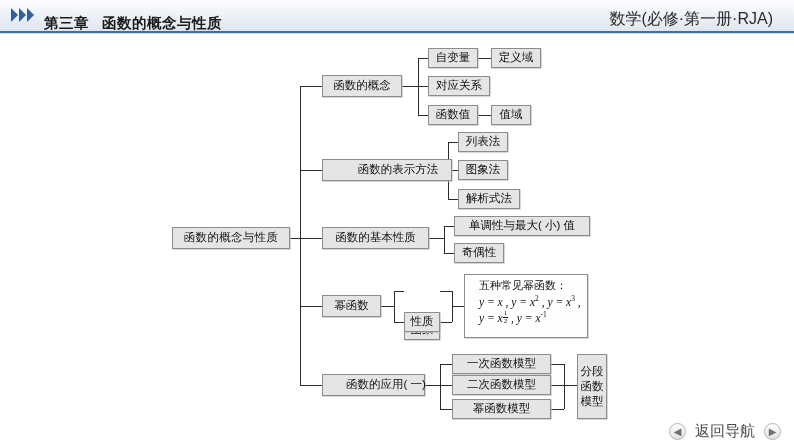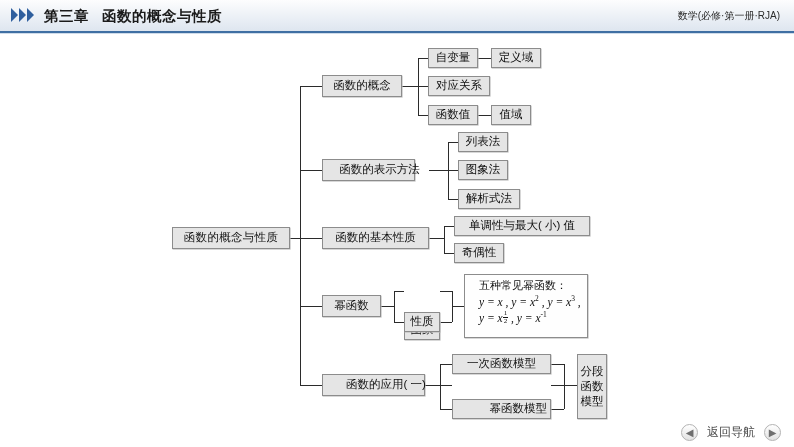--- a/index.html
+++ b/index.html
@@ -42,32 +42,32 @@
     gap: 1px;
   }
   .chev {
     width: 0; height: 0;
     border-top: 7px solid transparent;
     border-bottom: 7px solid transparent;
     border-left: 7px solid #2f5f9e;
   }
   .header-title {
     position: absolute;
-    left: 44px; top: 7px;
+    left: 44px; top: 14px;
     font-size: 14.5px;
     font-weight: bold;
     color: #1b1b1b;
     letter-spacing: 0.5px;
     white-space: nowrap;
   }
   .header-chapter { margin-right: 13px; }
   .header-right {
     position: absolute;
-    right: 14px; top: 9px;
-    font-size: 10px;
+    right: 21px; top: 9px;
+    font-size: 16px;
     color: #2b2b2b;
     white-space: nowrap;
   }
 
   
   .canvas {
     position: absolute;
     left: 0; top: 34px;
     width: 794px; height: 380px;
   }
@@ -144,21 +144,21 @@
     width: 17px; height: 17px;
     border-radius: 50%;
     border: 1px solid #b3b3b3;
     background: linear-gradient(to bottom, #ffffff, #e2e2e2);
     display: flex; align-items: center; justify-content: center;
     color: #6f6f6f;
     font-size: 10px;
     line-height: 1;
   }
   .nav-label {
-    font-size: 12px;
+    font-size: 15px;
     color: #4a4a4a;
     white-space: nowrap;
   }
 </style>
 </head>
 <body>
 
 <div id="page">
 
   <div class="header">
@@ -251,21 +251,21 @@
     <div class="nbox" style="left:428px; top:42px; width:62px; height:20px;">
       <span>对应关系</span>
     </div>
     <div class="nbox" style="left:428px; top:71px; width:50px; height:20px;">
       <span>函数值</span>
     </div>
     <div class="nbox" style="left:491px; top:71px; width:40px; height:20px;">
       <span>值域</span>
     </div>
 
-    <div class="nbox" style="left:322px; top:125px; width:93px; height:22px;padding-left:25px;">
+    <div class="nbox" style="left:322px; top:125px; width:130px; height:22px;padding-left:25px;">
       <span>函数的表示方法</span>
     </div>
     <div class="nbox" style="left:458px; top:98px; width:50px; height:20px;">
       <span>列表法</span>
     </div>
     <div class="nbox" style="left:458px; top:126px; width:50px; height:20px;">
       <span>图象法</span>
     </div>
     <div class="nbox" style="left:458px; top:155px; width:62px; height:20px;">
       <span>解析式法</span>
@@ -303,21 +303,24 @@
         <span>y = x</span><sup>-1</sup>
       </div>
     </div>
 
     <div class="nbox" style="left:322px; top:340px; width:103px; height:22px;padding-left:28px;">
       <span>函数的应用( 一)</span>
     </div>
     <div class="nbox" style="left:452px; top:320px; width:99px; height:20px;">
       <span>一次函数模型</span>
     </div>
-    <div class="nbox" style="left:452px; top:365px; width:99px; height:20px;justify-content:flex-end;">
+    <div class="nbox" style="left:452px; top:341px; width:99px; height:20px;">
+      <span>二次函数模型</span>
+    </div>
+    <div class="nbox" style="left:452px; top:365px; width:99px; height:20px;">
       <span>幂函数模型</span>
     </div>
     <div class="nbox vert" style="left:577px; top:320px; width:30px; height:65px;">
       <span>分段</span>
       <span>函数</span>
       <span>模型</span>
     </div>
 
   </div>
 

